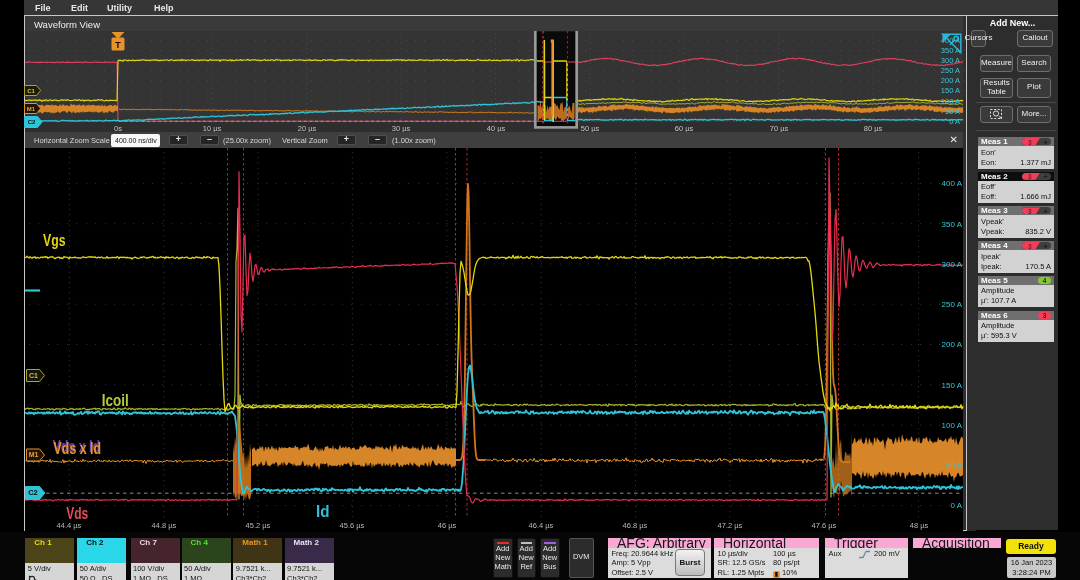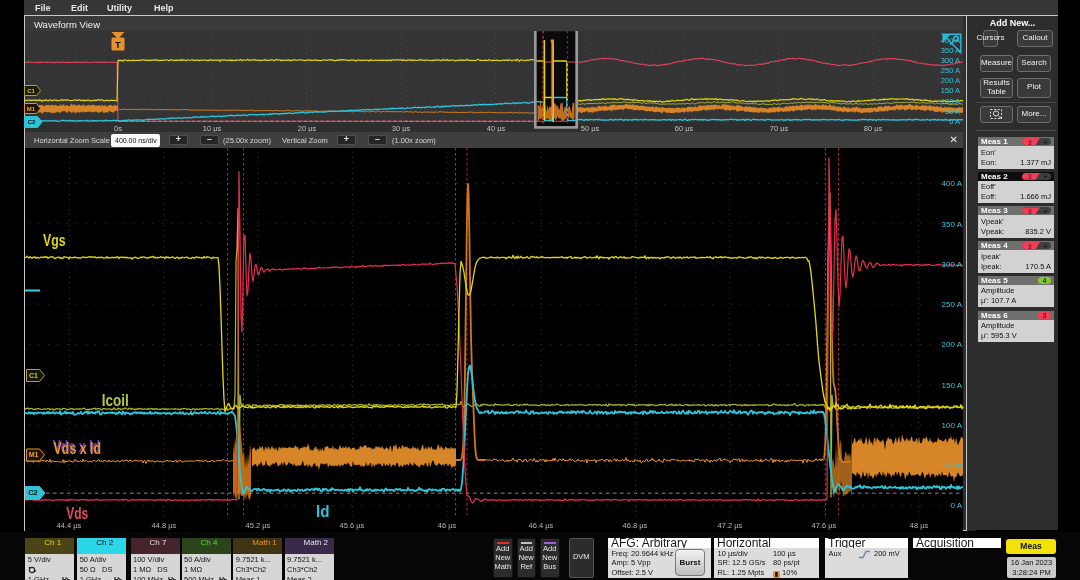--- a/index.html
+++ b/index.html
@@ -30,27 +30,27 @@
   font-size:7.5px; padding:1.5px 3px 0 3px; line-height:10px; }
 .mval { float:right; }
 .pill { position:absolute; right:3px; top:1px; width:29px; height:7px; background:#3f3f3f; border-radius:3.5px; overflow:hidden;}
 .pillred { position:absolute; left:0; top:0; width:18px; height:7px; background:#f43e58;
   border-radius:3.5px 0 0 3.5px; clip-path:polygon(0 0, 18px 0, 13.5px 7px, 0 7px); }
 .pilltxt { position:absolute; top:-0.5px; font-size:6.5px; font-weight:bold; color:#7a1828; }
 .minipill { position:absolute; right:3px; top:1px; width:13px; height:7px; border-radius:3.5px;
   font-size:6.5px; font-weight:bold; text-align:center; line-height:7.5px;}
 #botbar { left:0; top:532px; width:1080px; height:48px; background:#060606; }
 .chcard { position:absolute; top:6px; width:49px; height:39.5px; }
-.chhdr { height:16px; font-size:8px; font-weight:normal; padding-left:19px; line-height:10px; }
+.chhdr { height:25px; font-size:8px; font-weight:bold; padding-left:9px; line-height:10px; }
 .chbody { height:30px; background:#d6d6d6; color:#141414; font-size:7.5px; padding:0.5px 0 0 2.5px; line-height:10px; }
 .addbtn { position:absolute; top:6px; width:19.5px; height:39.5px; background:#2c2c2c; border:1px solid #111;
   border-radius:2px; color:#e8e8e8; font-size:7.5px; text-align:center; line-height:8.8px; padding-top:6px;}
 .addbtn i { position:absolute; left:3px; right:3px; top:3px; height:1.5px; display:block; }
 .panel { position:absolute; top:6px; }
-.phdr { height:9.5px; background:#ffffff; color:#161616; font-size:12px; padding-left:3px; line-height:10px; }
+.phdr { height:9.5px; background:#f9a8d4; color:#161616; font-size:14px; padding-left:9px; line-height:10px; }
 .pbody { background:#dcdcdc; color:#141414; font-size:7.5px; padding:1px 0 0 3.5px; line-height:9.8px; position:relative;}
 #ready { position:absolute; left:1006px; top:7px; width:50px; height:15px; background:#f2e20a; border-radius:3px;
   color:#111; font-size:8.5px; font-weight:bold; text-align:center; line-height:15px; }
 #datetime { position:absolute; left:1007px; top:25px; width:49px; height:21px; background:#c9c9c9; border-radius:2px;
   color:#111; font-size:7.5px; text-align:center; line-height:10px; padding-top:1px;}
 svg text { font-family:"Liberation Sans", sans-serif; }
 </style>
 </head>
 <body>
 <div class="abs" id="menubar">
@@ -185,21 +185,21 @@
   <span style="position:absolute;right:5px;top:2px;font-size:10px;color:#eee">✕</span>
 </div>
 <div class="abs" id="rsep"></div>
 <div class="abs" id="splitter">
   <div style="position:absolute;left:3.5px;top:252px;width:2px;height:2px;background:#999;border-radius:1px"></div>
   <div style="position:absolute;left:3.5px;top:256.5px;width:2px;height:2px;background:#999;border-radius:1px"></div>
   <div style="position:absolute;left:3.5px;top:261px;width:2px;height:2px;background:#999;border-radius:1px"></div>
 </div>
 <div class="abs" id="rpanel">
   <div style="position:absolute;left:0;top:2px;width:91px;text-align:center;font-size:9px;font-weight:bold;color:#fff">Add New...</div>
-  <div class="rbtn" style="left:16px;top:14px;width:15px;height:17px">Cursors</div>
+  <div class="rbtn" style="left:4px;top:14px;width:15px;height:17px">Cursors</div>
   <div class="rbtn" style="left:50px;top:14px;width:36px;height:17px">Callout</div>
   <div class="rbtn" style="left:13px;top:38.5px;width:33px;height:17px">Measure</div>
   <div class="rbtn" style="left:50px;top:38.5px;width:34px;height:17px">Search</div>
   <div class="rbtn" style="left:13px;top:61.5px;width:33px;height:20px">Results<br>Table</div>
   <div class="rbtn" style="left:50px;top:61.5px;width:34px;height:20px">Plot</div>
   <div style="position:absolute;left:9px;top:85.5px;width:80px;height:1px;background:#4a4a4a"></div>
   <div class="rbtn" style="left:13px;top:89.5px;width:33px;height:17px">
     <svg width="15" height="13" viewBox="0 0 15 13">
       <rect x="1.5" y="1.5" width="11" height="9" fill="none" stroke="#ddd" stroke-width="1" stroke-dasharray="2,1.6"></rect>
       <circle cx="7" cy="5.5" r="2.6" fill="none" stroke="#ddd" stroke-width="1"></circle>
@@ -331,15 +331,15 @@
       <span>Aux</span>
       <svg width="13" height="9" viewBox="0 0 13 9" style="position:absolute;left:33px;top:2px">
         <path d="M1,7.5 H5 L8,1.5 H12" fill="none" stroke="#6a88a8" stroke-width="1.3"></path>
       </svg>
       <span style="position:absolute;left:49px">200 mV</span>
     </div>
   </div>
   <div class="panel" style="left:913px;width:88px">
     <div class="phdr">Acquisition</div>
   </div>
-  <div id="ready">Meas</div>
+  <div id="ready">Ready</div>
   <div id="datetime">16 Jan 2023<br>3:28:24 PM</div>
 </div>
 
 </body></html>

